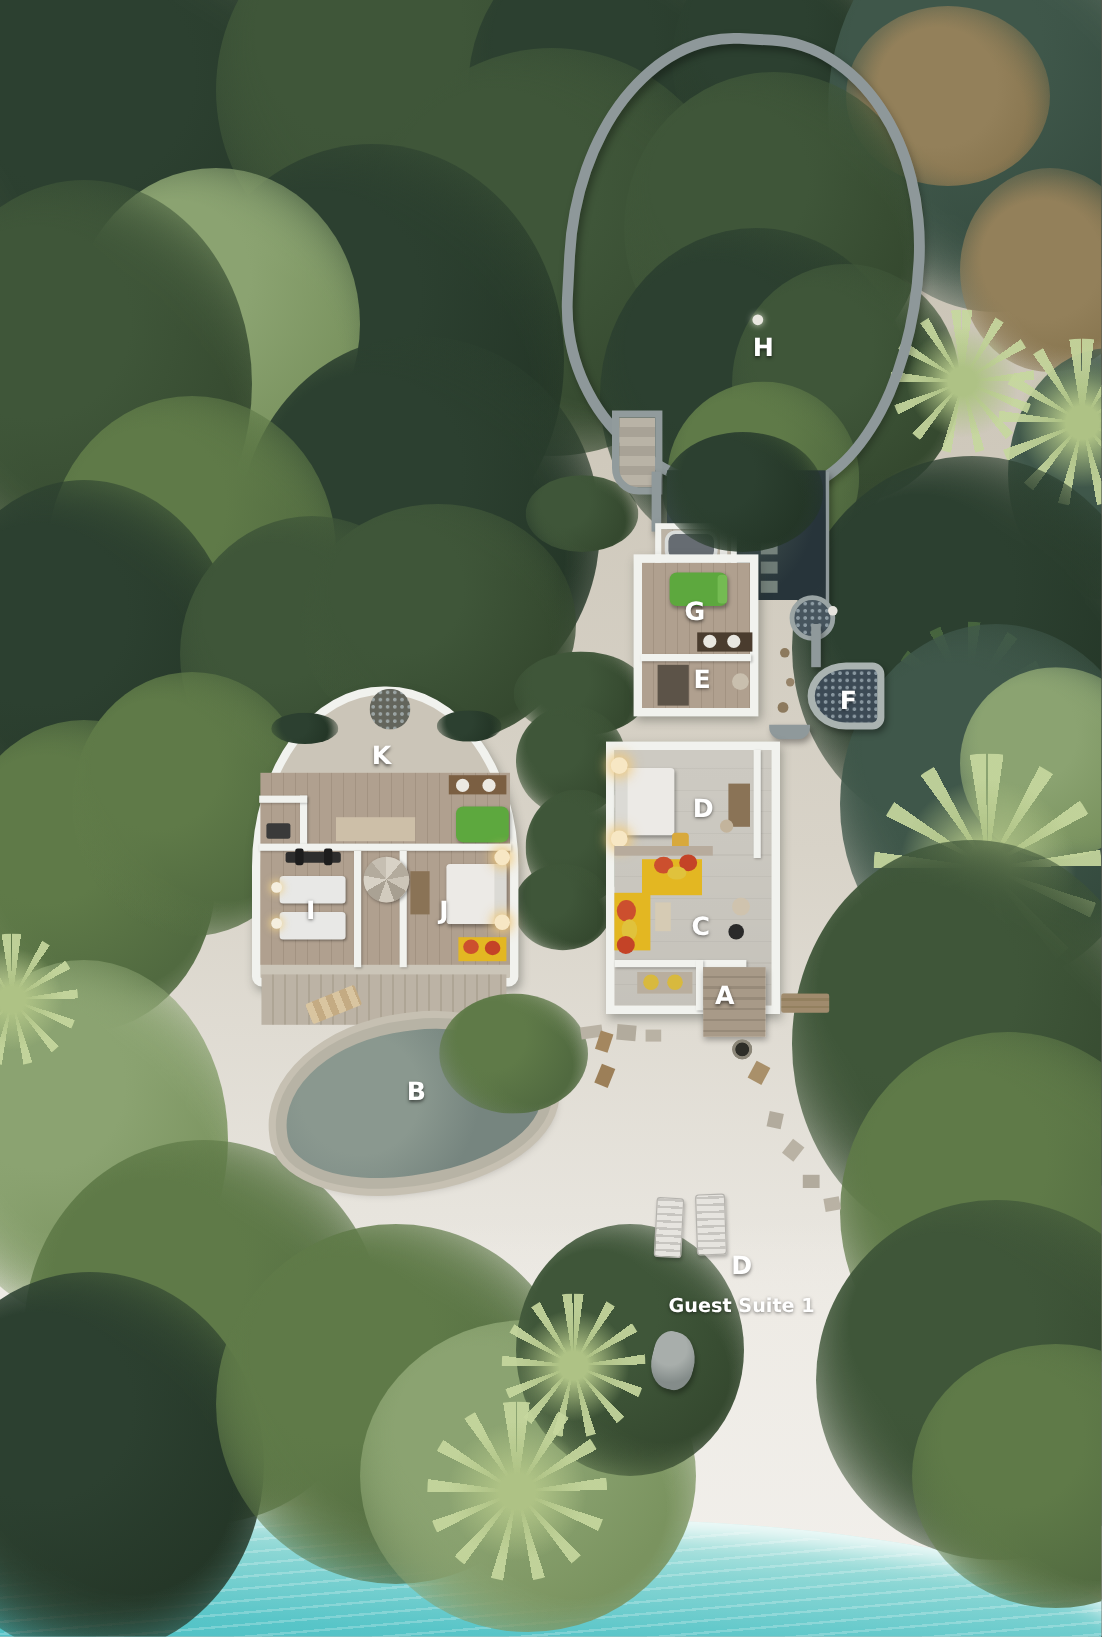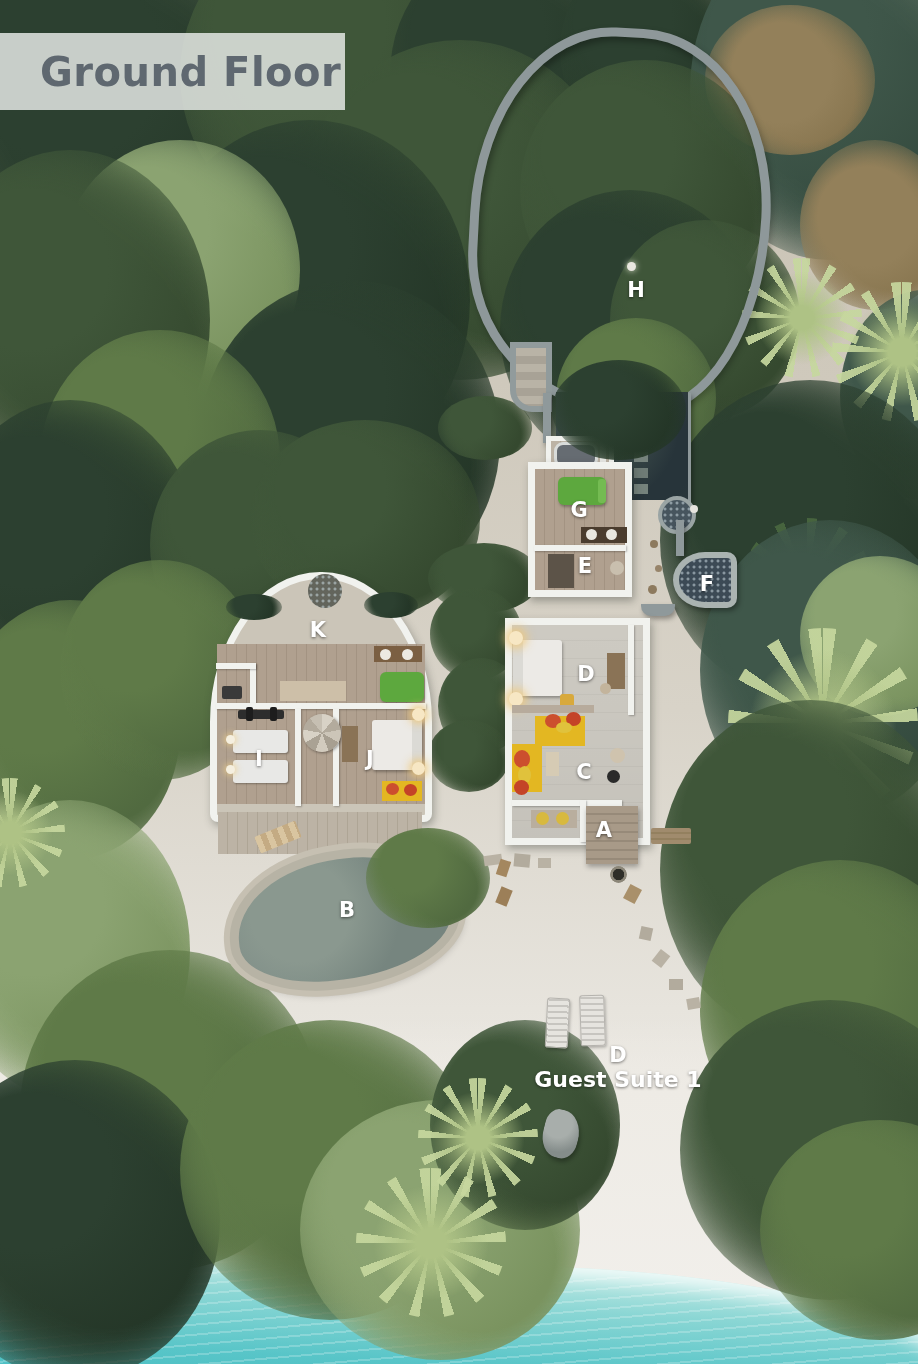--- a/index.html
+++ b/index.html
@@ -22,21 +22,21 @@
   .wallbox{position:absolute;border:7px solid #f1f2ee;box-sizing:border-box;box-shadow:2px 4px 8px rgba(40,45,40,.35);}
   .iw{position:absolute;background:#f1f2ee;box-shadow:1px 1px 2px rgba(0,0,0,.25);}
   .gw{position:absolute;background:#8f999b;box-shadow:2px 3px 5px rgba(0,0,0,.35);}
   .wood{background:repeating-linear-gradient(90deg,#b0a08f 0 9px,#a39382 9px 10px);}
   .woodlt{background:repeating-linear-gradient(90deg,#bcb3a5 0 9px,#aea595 9px 10px);}
   .tilefl{background:linear-gradient(0deg,rgba(0,0,0,.04),rgba(0,0,0,0)),repeating-linear-gradient(0deg,#cdcac2 0 17px,#c6c3bb 17px 18px),repeating-linear-gradient(90deg,#cdcac2 0 17px,#c6c3bb 17px 18px);}
   .marker{position:absolute;transform:translate(-50%,-50%);color:#fff;font-weight:bold;font-size:21px;text-shadow:0 1px 3px rgba(0,0,0,.55);}
   #titlebar{position:absolute;left:0;top:33px;width:345px;height:77px;background:rgba(228,231,228,.85);display:flex;align-items:center;box-sizing:border-box;padding-left:40px;}
   #titletext{font-size:40px;font-weight:bold;color:#5f6870;letter-spacing:.5px;}
   #caption{position:absolute;text-align:center;transform:translateX(-50%);color:#fff;font-weight:bold;text-shadow:0 1px 3px rgba(0,0,0,.5);line-height:1.05;}
-  #caption .cl{font-size:21px;}#caption .ct{font-size:22px;margin-top:2px;}
+  #caption .cl{font-size:21px;}#caption .ct{font-size:16px;margin-top:14px;}
   .pebble{background-image:radial-gradient(circle,rgba(200,215,222,.55) 1.2px,rgba(0,0,0,0) 1.8px);background-size:6px 6px;}
 </style>
 </head>
 <body>
 
 <div id="stage">
 
   <div class="abs" style="left:0;top:1020px;width:918px;height:344px;background:linear-gradient(180deg,rgba(238,235,229,0) 0,#eeebe5 70px,#f2f0ec 100%);"></div>
   <div class="abs" style="left:-30px;top:1262px;width:980px;height:170px;transform:rotate(3deg);border-radius:45% 38% 0 0/60px 80px 0 0;background:linear-gradient(180deg,#c4ebe6 0,#8ad6d4 26%,#58c5c8 60%,#3fb9bf 100%);box-shadow:inset 0 10px 18px rgba(255,255,255,.75);"></div>
   <div class="abs" style="left:-30px;top:1268px;width:980px;height:164px;transform:rotate(3deg);border-radius:45% 38% 0 0/60px 80px 0 0;background:repeating-linear-gradient(172deg,rgba(255,255,255,.22) 0 2px,rgba(255,255,255,0) 2px 10px);"></div>
@@ -231,16 +231,13 @@
       <span class="marker" style="left: 259px; top: 759px;">I</span>
       <span class="marker" style="left: 370px; top: 759px;">J</span>
       <span class="marker" style="left: 347px; top: 910px;">B</span>
     </div>
 
   <div id="caption" style="left: 618px; top: 1044px;">
     <div class="cl">D</div>
     <div class="ct">Guest Suite 1</div>
   </div>
 
-  <div id="titlebar">
-    <span id="titletext">Ground Floor</span>
-  </div>
 </div>
 
 </body></html>

